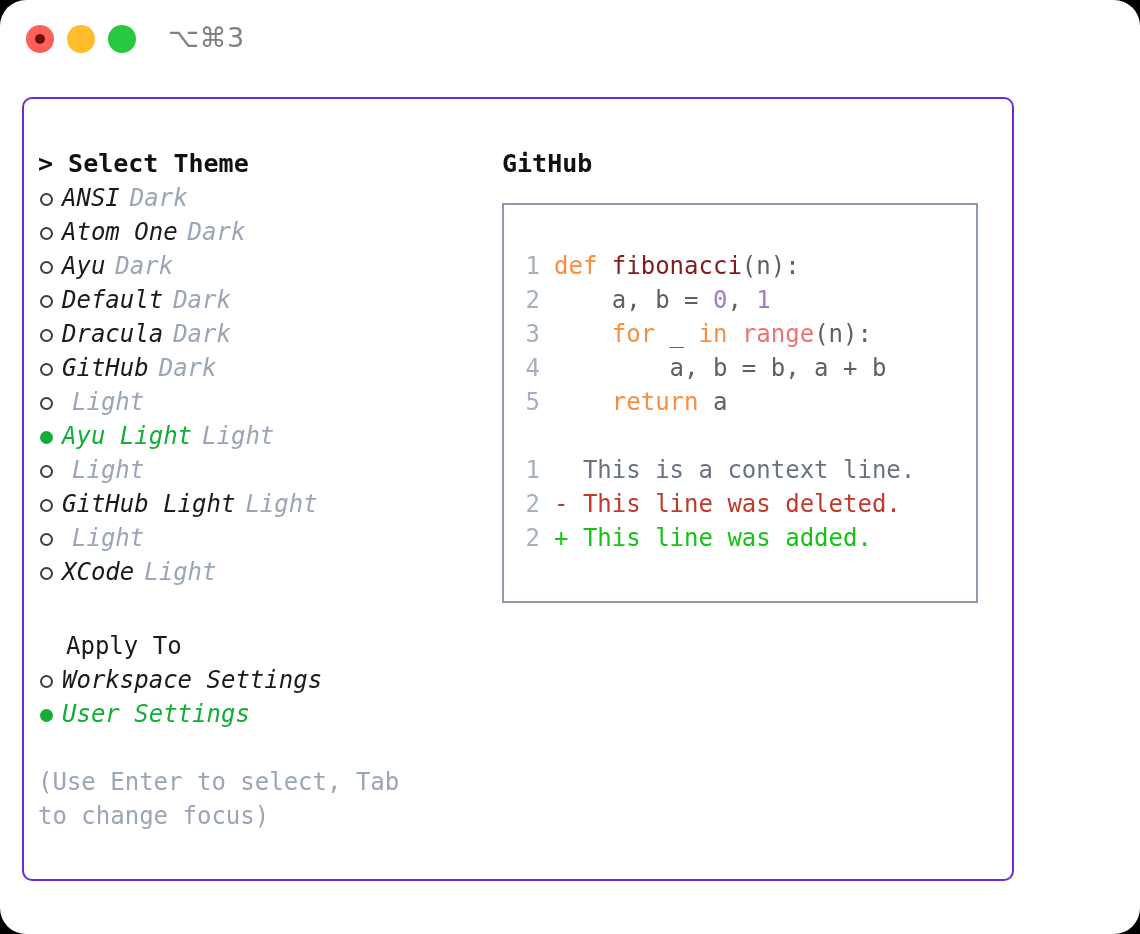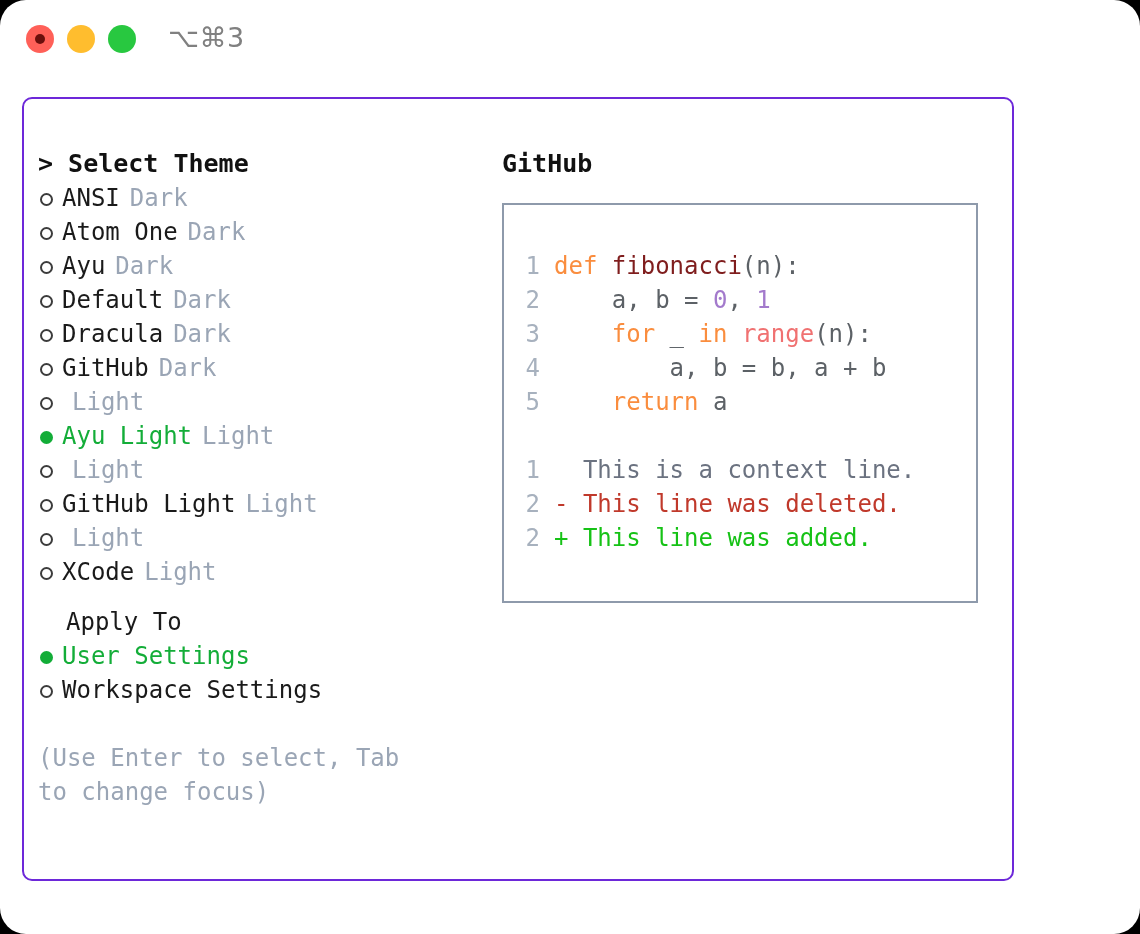--- a/index.html
+++ b/index.html
@@ -115,20 +115,21 @@
 
   .theme-list { margin-top: 0px; }
 
   .opt-row {
     display: flex;
     align-items: flex-end;
     height: 34px;
     line-height: 34px;
     white-space: pre;
     font-size: 24px;
+    font-style: italic;
   }
 
   .marker {
     display: inline-block;
     width: 24px;
     flex: 0 0 24px;
     position: relative;
     height: 34px;
   }
 
@@ -150,21 +151,21 @@
 
   .opt-name { color: #1a1a1a; }
   .opt-row.sel .opt-name { color: #13ad38; }
 
   .opt-tag {
     color: #9aa5b5;
     padding-left: 10px;
   }
 
   
-  .apply-block { margin-top: 16px; }
+  .apply-block { margin-top: 40px; }
 
   .apply-title {
     font-size: 24px;
     color: #1a1a1a;
     line-height: 34px;
     padding-left: 28px;
     white-space: pre;
   }
 
   
@@ -265,22 +266,22 @@
             <div class="opt-row sel"><span class="marker sel"><span class="circle"></span></span><span class="opt-name">Ayu Light</span><span class="opt-tag">Light</span></div>
             <div class="opt-row"><span class="marker"><span class="circle"></span></span><span class="opt-tag">Light</span></div>
             <div class="opt-row"><span class="marker"><span class="circle"></span></span><span class="opt-name">GitHub Light</span><span class="opt-tag">Light</span></div>
             <div class="opt-row"><span class="marker"><span class="circle"></span></span><span class="opt-tag">Light</span></div>
             <div class="opt-row"><span class="marker"><span class="circle"></span></span><span class="opt-name">XCode</span><span class="opt-tag">Light</span></div>
           </div>
 
         <div class="apply-block">
           <div class="apply-title">Apply To</div>
           <div id="apply-list">
+              <div class="opt-row"><span class="marker"><span class="circle"></span></span><span class="opt-name">Workspace Settings</span></div>
               <div class="opt-row sel"><span class="marker sel"><span class="circle"></span></span><span class="opt-name">User Settings</span></div>
-              <div class="opt-row"><span class="marker"><span class="circle"></span></span><span class="opt-name">Workspace Settings</span></div>
             </div>
         </div>
 
         <div class="hint">(Use Enter to select, Tab to change focus)</div>
       </div>
 
       <div class="right-col">
         <div class="preview-title">GitHub</div>
 
         <div class="preview-box">

